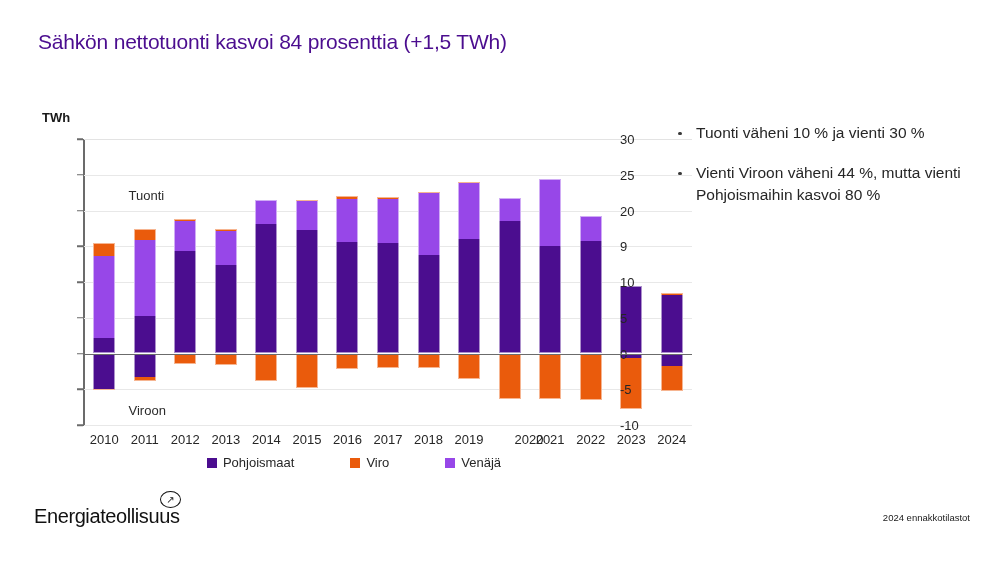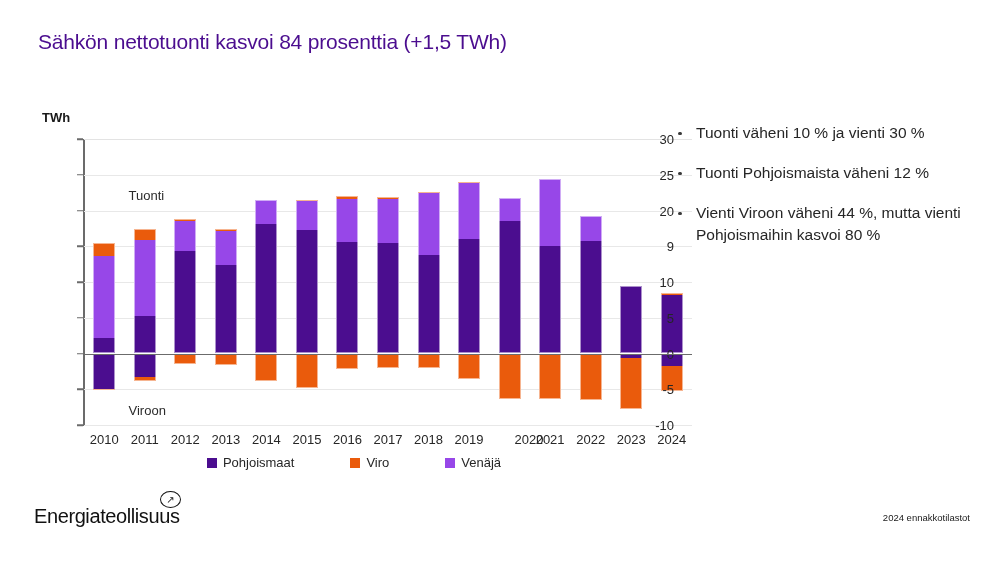--- a/index.html
+++ b/index.html
@@ -56,23 +56,23 @@
     z-index: 6;
   }
   #yaxis-line {
     position: absolute;
     left: 49px; top: 29px;
     width: 1.5px; height: 287px;
     background: #6b6b6b;
   }
   .ytick-label {
     position: absolute;
-    right: 0;
+    right: 12px;
     width: 42px;
-    text-align: right;
+    text-align: left;
     font-size: 13px;
     color: #262626;
     transform: translateY(-50%);
   }
   .ytick-mark {
     position: absolute;
     left: 43px;
     width: 6px; height: 1.5px;
     background: #6b6b6b;
     transform: translateY(-50%);
@@ -378,21 +378,20 @@
         <span>Viro</span>
       </div>
       <div class="legend-item">
         <span class="legend-swatch" style="background: rgb(151, 71, 232);"></span>
         <span>Venäjä</span>
       </div>
     </div>
 
   <div id="bullets">
       <div class="bullet"><span class="dot"></span><span>Tuonti väheni 10 % ja vienti 30 %</span></div>
-      <div class="bullet"><span class="dot"></span><span>Tuonti Pohjoismaista väheni 12 %</span></div>
       <div class="bullet"><span class="dot"></span><span>Vienti Viroon väheni 44 %, mutta vienti Pohjoismaihin kasvoi 80 %</span></div>
     </div>
 
   <div id="logo">
     <span id="logo-text">Energiateollisuus</span>
     <span id="logo-mark">↗</span>
   </div>
 
   <div id="footnote">2024 ennakkotilastot</div>
 

